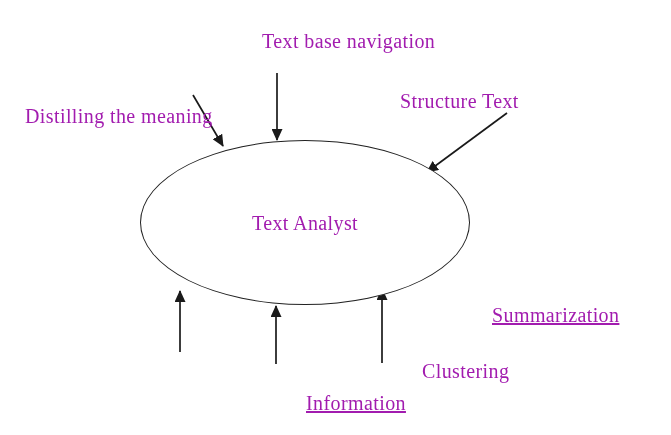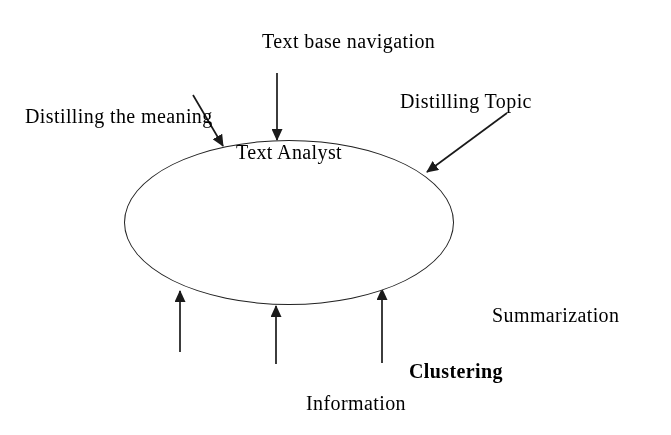--- a/index.html
+++ b/index.html
@@ -15,32 +15,33 @@
     font-family: "Liberation Serif", "DejaVu Serif", serif;
     color: #000000;
     overflow: hidden;
   }
   .label {
     position: absolute;
     font-size: 20px;
     line-height: 1.1;
     letter-spacing: 0.4px;
     white-space: nowrap;
-    color: #000000;
+    color: #a21caf;
   }
   #ellipse {
     position: absolute;
-    left: 124px;
+    left: 140px;
     top: 140px;
     width: 330px;
     height: 165px;
     border: 1.6px solid #222222;
     border-radius: 50%;
     background: #ffffff;
     display: flex;
+    align-items: center;
     justify-content: center;
     box-sizing: border-box;
   }
   #arrow-layer {
     position: absolute;
     left: 0;
     top: 0;
     width: 671px;
     height: 435px;
     pointer-events: none;
@@ -71,23 +72,23 @@
     </svg>
 
   <div id="ellipse">
     <span class="label" style="position:static;">Text Analyst</span>
   </div>
 
   <span class="label" style="left:25px; top:59px;margin-top:46px;">Distilling the meaning</span>
 
   <span class="label" style="left:262px; top:30px;">Text base navigation</span>
 
-  <span class="label" style="left:400px; top:90px;">Distilling Topic</span>
+  <span class="label" style="left:400px; top:90px;">Structure Text</span>
 
-  <span class="label" style="left:492px; top:304px;">Summarization</span>
+  <span class="label" style="left:492px; top:304px;text-decoration:underline;">Summarization</span>
 
 
 
-  <span class="label" style="left:306px; top:392px;">Information</span>
+  <span class="label" style="left:306px; top:392px;text-decoration:underline;">Information</span>
 
-  <span class="label" style="left:409px; top:360px;font-weight:bold;">Clustering</span>
+  <span class="label" style="left:422px; top:360px;">Clustering</span>
 
 </div>
 
 </body></html>

